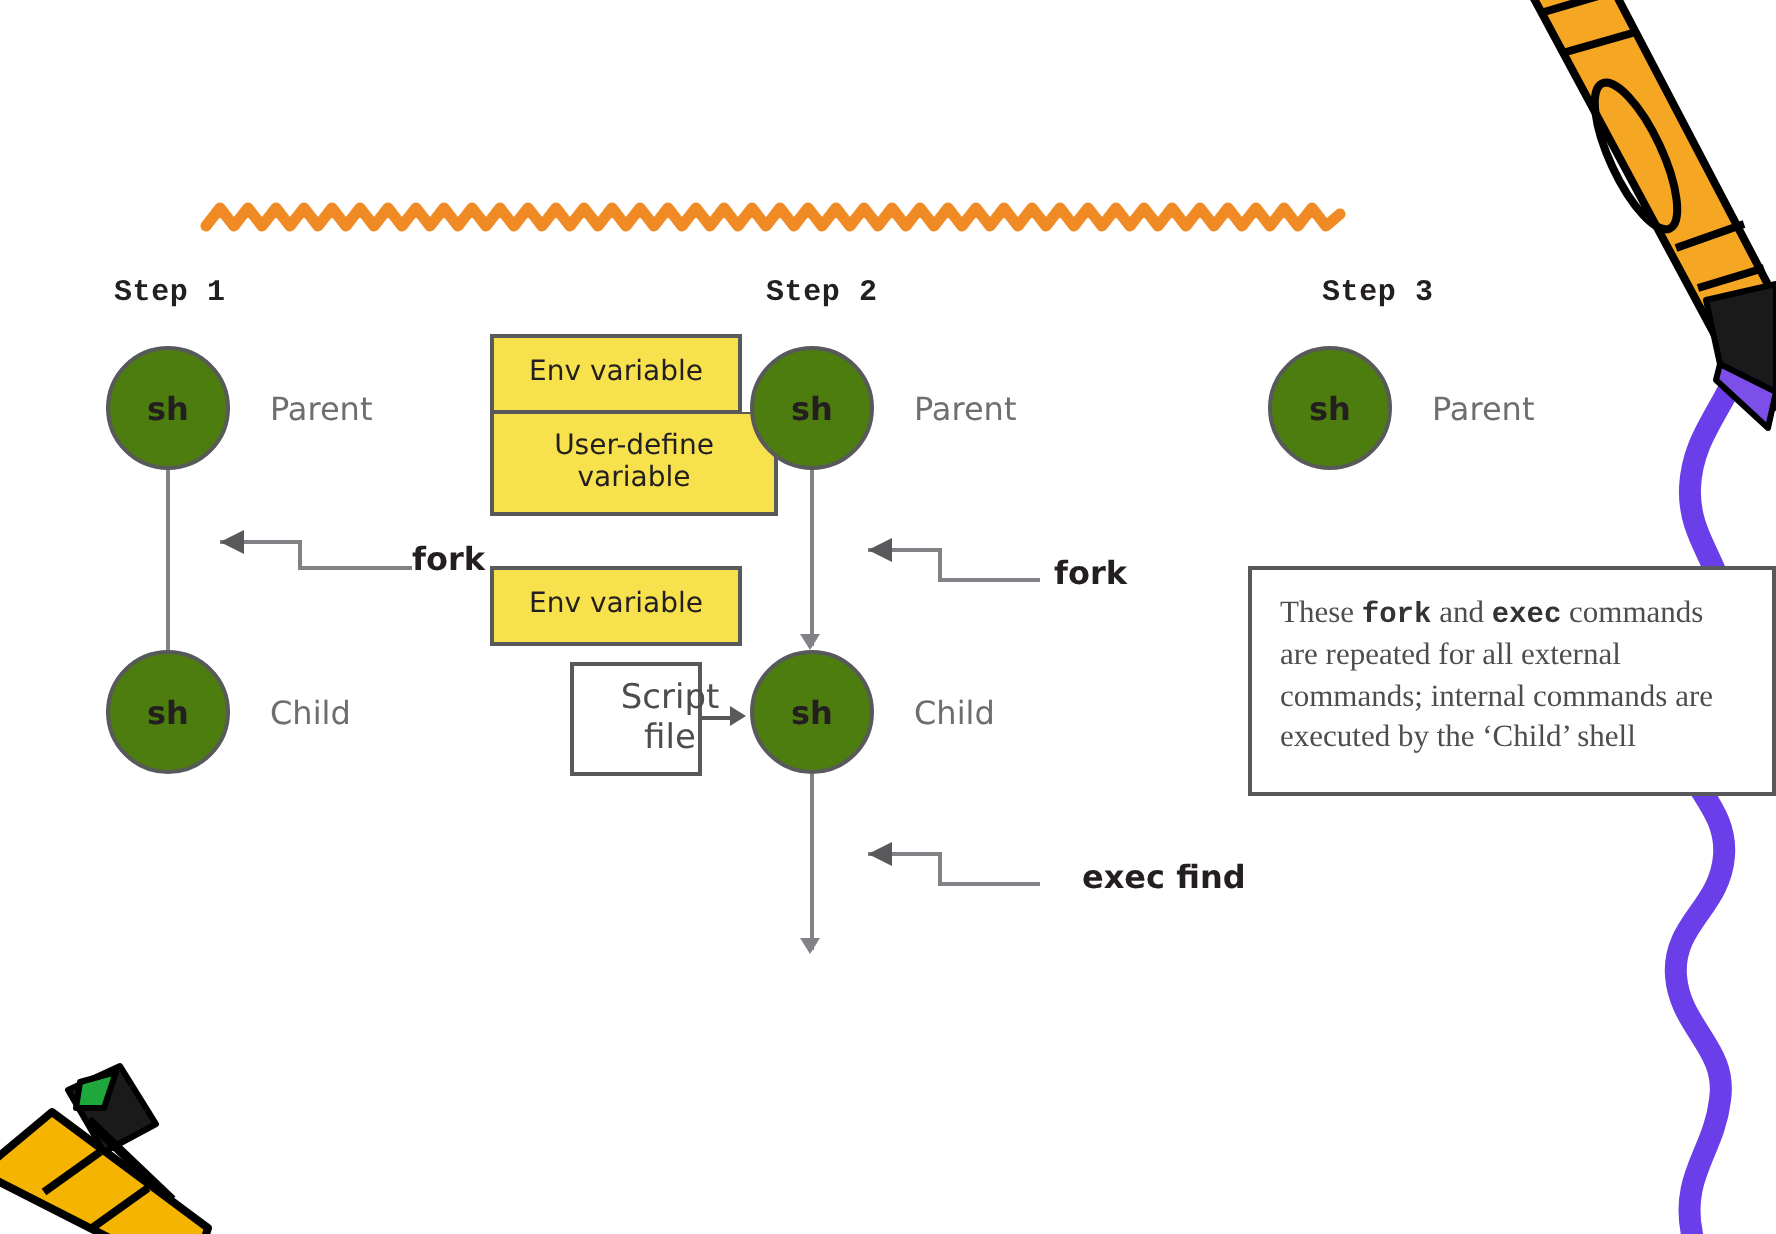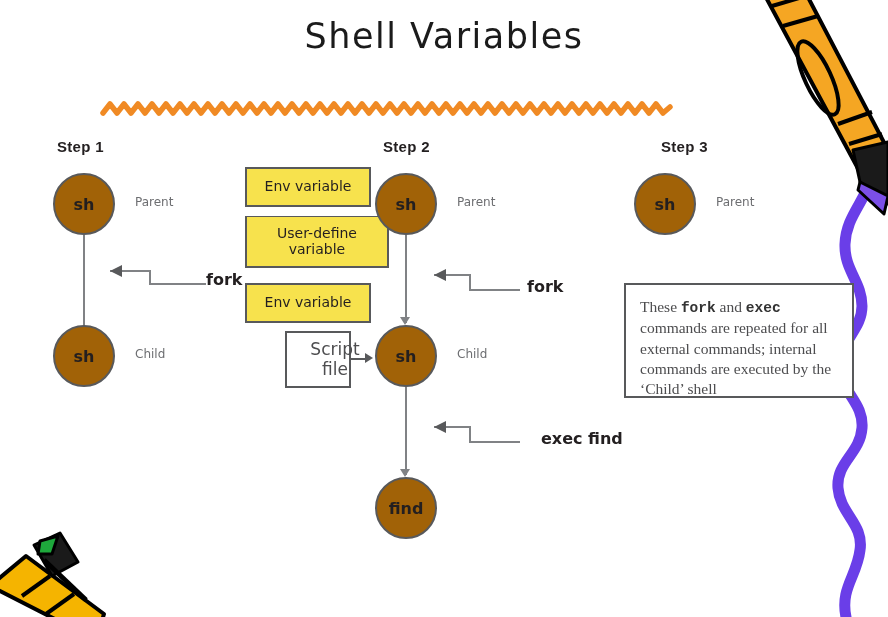--- a/index.html
+++ b/index.html
@@ -33,35 +33,35 @@
     font-family: "DejaVu Sans", sans-serif;
     font-size: 35px;
     font-weight: 400;
     letter-spacing: 1.5px;
     color: #1b1b1b;
   }
 
   
   .step-header {
     position: absolute;
-    font-family: Liberation Sans, sans-serif;
+    font-family: Liberation Mono, monospace;
     font-weight: bold;
     font-size: 15px;
     color: #231f20;
     letter-spacing: 0.3px;
   }
   #step1-header { left: 57px;  top: 138px; }
   #step2-header { left: 383px; top: 138px; }
   #step3-header { left: 641px; top: 138px; margin-left: 20px; }
 
   
   .node {
     position: absolute;
     border-radius: 50%;
-    background: #a16207;
+    background: #4d7c0f;
     border: 2.5px solid #58595b;
     box-sizing: border-box;
     display: flex;
     align-items: center;
     justify-content: center;
     font-family: "DejaVu Sans", sans-serif;
     font-weight: bold;
     font-size: 16px;
     color: #231f20;
   }
@@ -74,21 +74,21 @@
   #n-s1-child  { left: 53px;  top: 325px; }
   #n-s2-parent { left: 375px; top: 173px; }
   #n-s2-child  { left: 375px; top: 325px; }
   #n-s2-find   { left: 375px; top: 477px; }
   #n-s3-parent { left: 634px; top: 173px; }
 
   
   .role-label {
     position: absolute;
     font-family: "DejaVu Sans", sans-serif;
-    font-size: 12px;
+    font-size: 16px;
     color: #6d6e71;
   }
   #r-s1-parent { left: 135px; top: 195px; }
   #r-s1-child  { left: 135px; top: 347px; }
   #r-s2-parent { left: 457px; top: 195px; }
   #r-s2-child  { left: 457px; top: 347px; }
   #r-s3-parent { left: 716px; top: 195px; }
 
   
   .vline {
@@ -131,21 +131,21 @@
     font-family: "DejaVu Sans", sans-serif;
     font-size: 14px;
     color: #231f20;
     display: flex;
     align-items: center;
     justify-content: center;
     text-align: center;
     line-height: 1.08;
   }
   #ybox-env1  { left: 245px; top: 167px; width: 126px; height: 40px; }
-  #ybox-user  { left: 245px; top: 216px; width: 144px; height: 52px;
+  #ybox-user  { left: 245px; top: 206px; width: 144px; height: 52px;
                 border-top: 1px solid #58595b; }
   #ybox-env2  { left: 245px; top: 283px; width: 126px; height: 40px; }
 
   
   #script-box {
     position: absolute;
     left: 285px; top: 331px;
     width: 66px; height: 57px;
     background: #ffffff;
     border: 2px solid #58595b;
@@ -172,21 +172,21 @@
     width: 0; height: 0;
     border-top: 5px solid transparent;
     border-bottom: 5px solid transparent;
     border-left: 8px solid #58595b;
   }
 
   
   #note-box {
     position: absolute;
     left: 624px; top: 283px;
-    width: 230px; height: 115px;
+    width: 264px; height: 115px;
     background: #ffffff;
     border: 2px solid #58595b;
     box-sizing: border-box;
     padding: 12px 14px 0 14px;
     font-family: "Liberation Serif", serif;
     font-size: 15.5px;
     line-height: 1.32;
     color: #4d4d4f;
   }
   #note-box .mono {
@@ -227,21 +227,20 @@
     position: absolute;
     inset: 0;
     pointer-events: none;
   }
 </style>
 </head>
 <body>
 
 <div id="canvas">
 
-  <div class="page-title">Shell Variables</div>
 
   <svg id="decor" width="888" height="617" viewBox="0 0 888 617">
 
     <polyline points="103,113 110,104 117,113 124,104 131,113 138,104 145,113 152,104 159,113 166,104 173,113 180,104 187,113 194,104 201,113 208,104 215,113 222,104 229,113 236,104 243,113 250,104 257,113 264,104 271,113 278,104 285,113 292,104 299,113 306,104 313,113 320,104 327,113 334,104 341,113 348,104 355,113 362,104 369,113 376,104 383,113 390,104 397,113 404,104 411,113 418,104 425,113 432,104 439,113 446,104 453,113 460,104 467,113 474,104 481,113 488,104 495,113 502,104 509,113 516,104 523,113 530,104 537,113 544,104 551,113 558,104 565,113 572,104 579,113 586,104 593,113 600,104 607,113 614,104 621,113 628,104 635,113 642,104 649,113 656,104 663,113 670,107" fill="none" stroke="#f08a24" stroke-width="5.5" stroke-linecap="round" stroke-linejoin="round"></polyline>
 
     <path d="M872,178 C862,205 846,218 845,244 C844,270 862,282 862,306
          C862,330 840,340 840,366 C840,392 864,402 862,428
          C860,454 836,462 838,488 C840,514 864,524 860,550
          C857,576 840,588 846,617" fill="none" stroke="#6a3ee8" stroke-width="11" stroke-linecap="round"></path>
 
@@ -306,21 +305,20 @@
   <div class="node sz" id="n-s2-parent">sh</div>
   <div class="role-label" id="r-s2-parent">Parent</div>
   <div class="vline" id="v-s2a"></div>
   <div class="arrow-down" id="ad-s2a"></div>
 
   <div class="node sz" id="n-s2-child">sh</div>
   <div class="role-label" id="r-s2-child">Child</div>
   <div class="vline" id="v-s2b"></div>
   <div class="arrow-down" id="ad-s2b"></div>
 
-  <div class="node sz" id="n-s2-find">find</div>
 
   <div class="conn-label" id="lbl-fork-2">fork</div>
   <div class="conn-label" id="lbl-execfind">exec find</div>
 
   <div class="node sz" id="n-s3-parent">sh</div>
   <div class="role-label" id="r-s3-parent">Parent</div>
 
   <div id="note-box"><span>These <span class="mono">fork</span> and <span class="mono">exec</span> commands are repeated for
     all external commands; internal commands are executed by the ‘Child’ shell</span></div>
 

